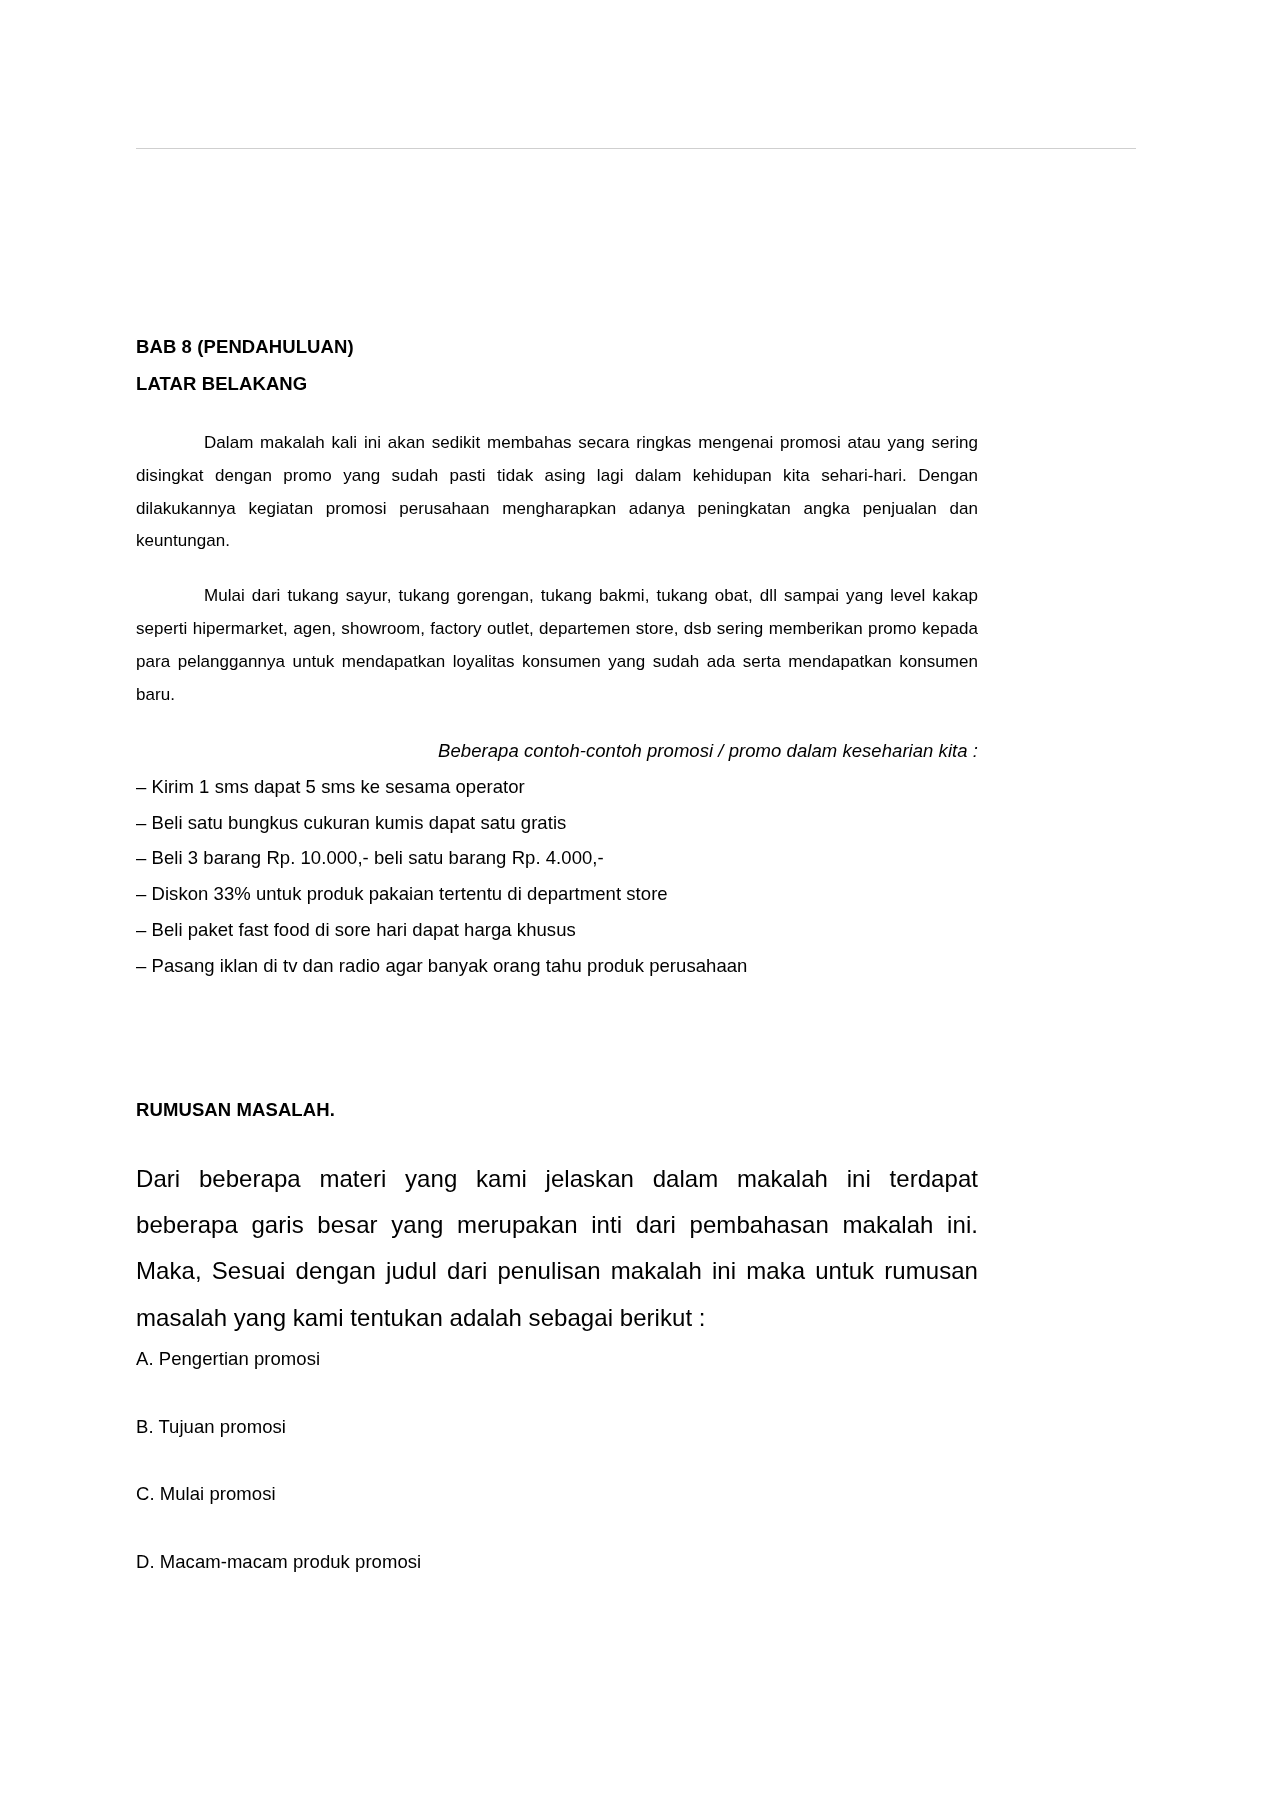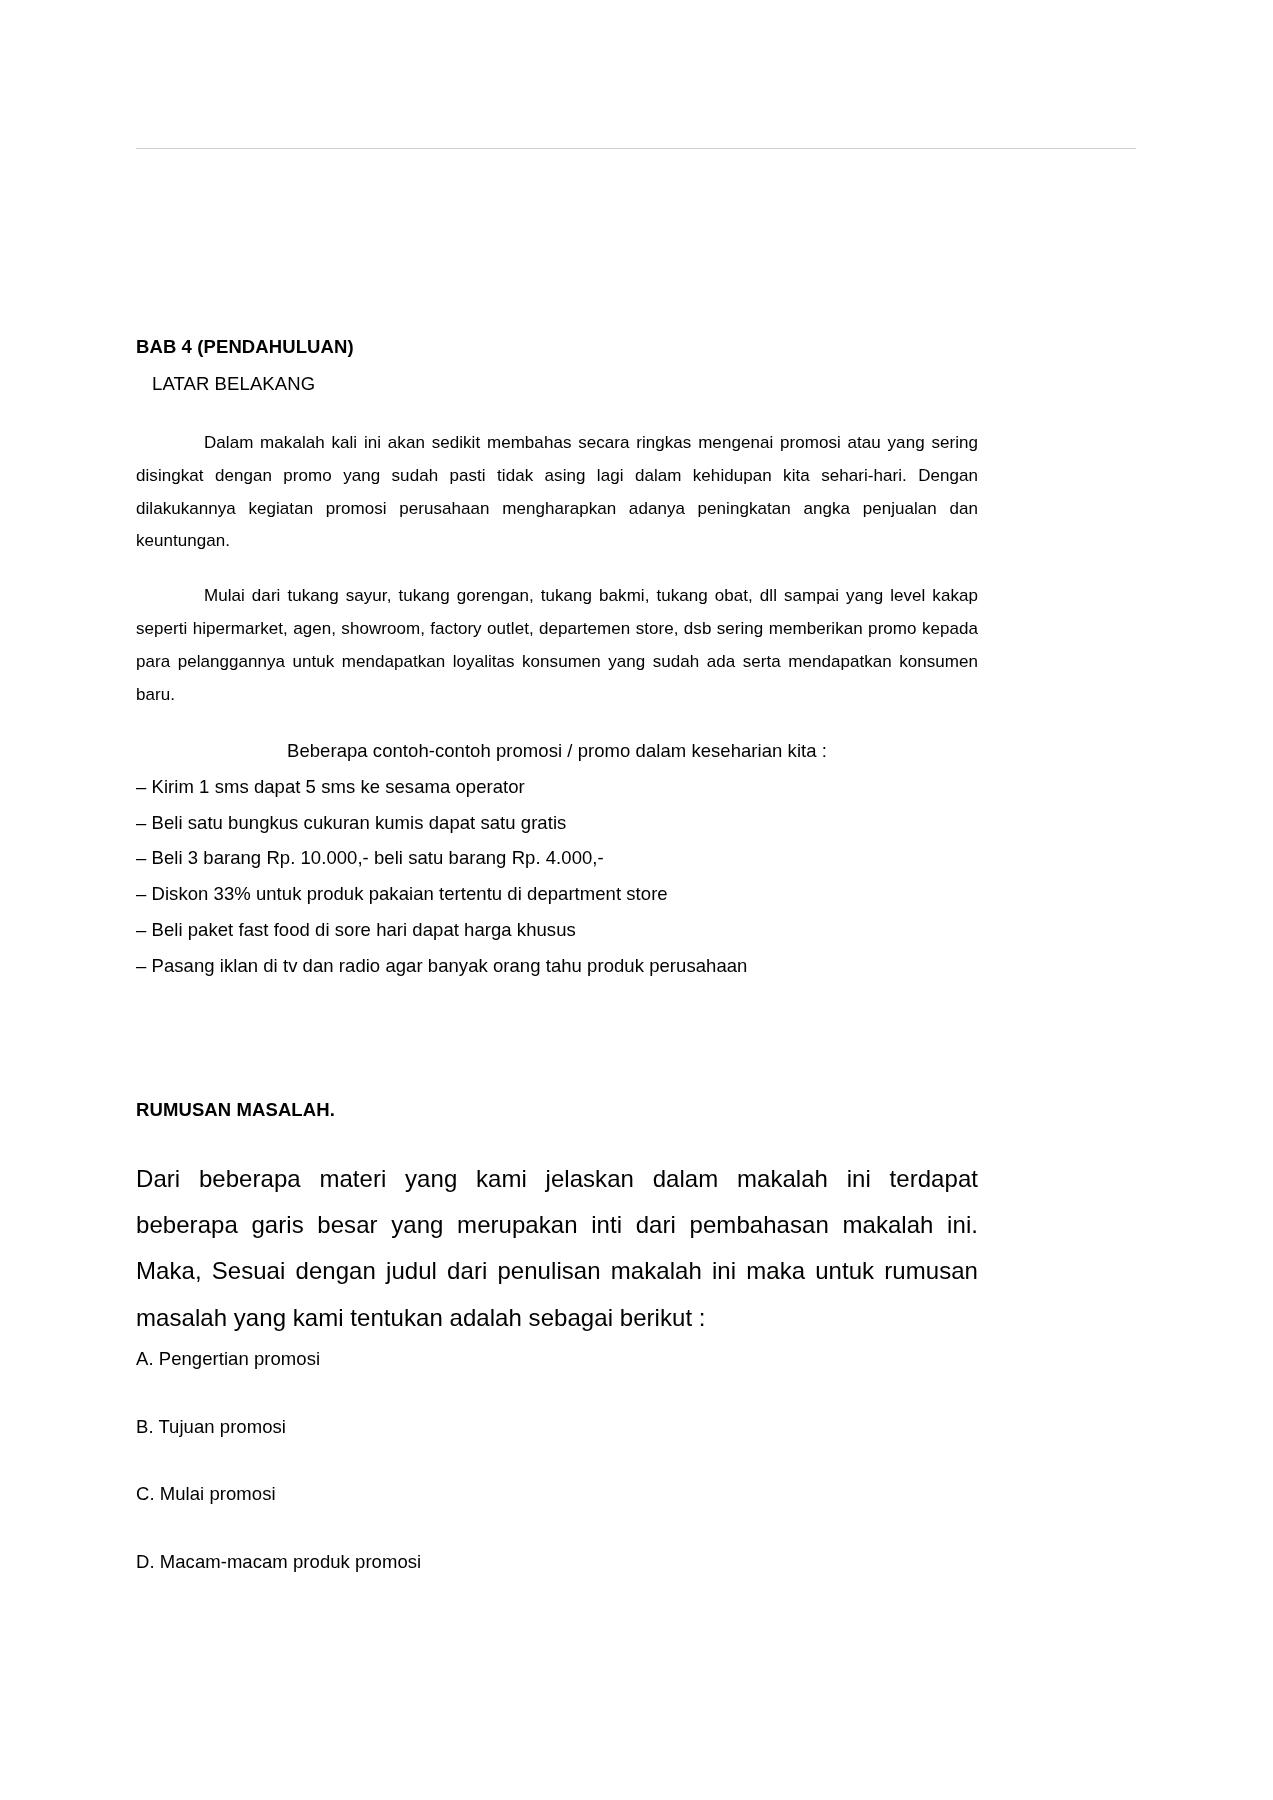--- a/index.html
+++ b/index.html
@@ -45,42 +45,43 @@
   .doc-heading {
     font-size: 18.5px;
     font-weight: bold;
     line-height: 1.0;
     margin: 0 0 18px 0;
     letter-spacing: 0.1px;
   }
 
   .section-title {
     font-size: 18.5px;
-    font-weight: normal;
+    font-weight: bold;
     line-height: 1.0;
-    margin: 0 0 34px 16px;
+    margin: 0 0 34px 0;
     letter-spacing: 0.1px;
   }
 
   p.body-par {
     font-size: 17px;
     line-height: 1.93;
     text-align: justify;
     text-justify: inter-word;
     margin: 0 0 22px 0;
     text-indent: 68px;
     letter-spacing: 0.05px;
   }
 
   p.lead-line {
     font-size: 18.5px;
     line-height: 1.93;
     margin: 0;
-    text-align: center;
+    text-align: right;
     letter-spacing: 0.05px;
+    font-style: italic;
   }
 
   ul.dash-list {
     list-style: none;
     margin: 0;
     padding: 0;
   }
 
   ul.dash-list li {
     font-size: 18.5px;
@@ -122,21 +123,21 @@
 </style>
 </head>
 <body>
 
 <div class="page">
 
   <div class="header-rule"></div>
 
   <div class="content">
 
-    <h1 class="doc-heading">BAB 4 (PENDAHULUAN)</h1>
+    <h1 class="doc-heading">BAB 8 (PENDAHULUAN)</h1>
 
     <h2 class="section-title">LATAR BELAKANG</h2>
 
     <p class="body-par">Dalam makalah kali ini akan sedikit membahas secara ringkas mengenai promosi atau yang sering disingkat dengan promo yang sudah pasti tidak asing lagi dalam kehidupan kita sehari-hari. Dengan dilakukannya kegiatan promosi perusahaan mengharapkan adanya peningkatan angka penjualan dan keuntungan.</p>
 
     <p class="body-par">Mulai dari tukang sayur, tukang gorengan, tukang bakmi, tukang obat, dll sampai yang level kakap seperti hipermarket, agen, showroom, factory outlet, departemen store, dsb sering memberikan promo kepada para pelanggannya untuk mendapatkan loyalitas konsumen yang sudah ada serta mendapatkan konsumen baru.</p>
 
     <p class="lead-line">Beberapa contoh-contoh promosi / promo dalam keseharian kita :</p>
 
     <ul class="dash-list">

